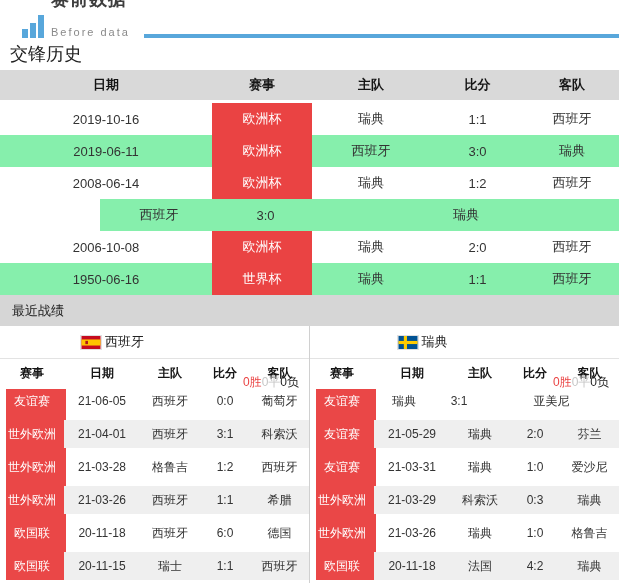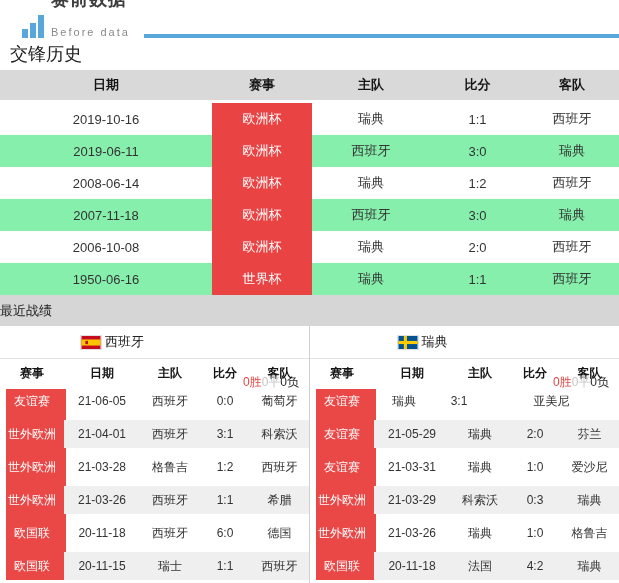--- a/index.html
+++ b/index.html
@@ -28,21 +28,21 @@
   .h2h-header > div, .h2h-row > div { display:flex; align-items:center; justify-content:center; height:100%; box-sizing:border-box; }
   .cw-date { width:212px; } .cw-comp { width:100px; } .cw-home { width:118px; } .cw-score { width:95px; } .cw-away { flex:1; }
 
   .h2h-body { position:relative; }
   .h2h-strip { position:absolute; left:212px; width:100px; top:0; bottom:0; background:#ea4343; }
   .h2h-row { display:flex; height:32px; font-size:13px; color:#333; position:relative; }
   .h2h-row.alt > div:not(.comp) { background:#86efac; }
   .h2h-row .comp { color:#fff; }
 
   
-  .recent-bar { height:31px; background:#d6d6d6; display:flex; align-items:center; box-sizing:border-box; font-size:13px; color:#222; }
+  .recent-bar { height:31px; background:#d6d6d6; display:flex; align-items:center; padding-left:12px; box-sizing:border-box; font-size:13px; color:#222; }
   .panels { display:flex; }
   .panel { width:309px; }
   .panel.left { border-right:1px solid #d0d0d0; }
 
   .team-head { height:32px; position:relative; border-bottom:1px solid #e3e3e3; }
   .team-center { position:absolute; left:0; right:85px; top:0; bottom:0; display:flex; align-items:center; justify-content:center; cursor:pointer; }
   .flag { width:22px; height:15px; display:block; border:1px solid rgba(0,0,0,.12); box-sizing:border-box; margin-right:3px; }
   .team-name { font-size:13px; color:#222; }
   .record { position:absolute; right:10px; top:0; bottom:0; display:flex; align-items:flex-start; font-size:12px;margin-top:48px; }
   .rec-w { color:#ea4343; } .rec-d { color:#c6c6c6; } .rec-l { color:#222; }
@@ -106,21 +106,20 @@
         <div class="cw-away">瑞典</div>
       </div>
       <div class="h2h-row">
         <div class="cw-date">2008-06-14</div>
         <div class="cw-comp comp">欧洲杯</div>
         <div class="cw-home">瑞典</div>
         <div class="cw-score">1:2</div>
         <div class="cw-away">西班牙</div>
       </div>
       <div class="h2h-row alt">
-        <div class="cw-date">2007-11-18</div>
         <div class="cw-comp comp">欧洲杯</div>
         <div class="cw-home">西班牙</div>
         <div class="cw-score">3:0</div>
         <div class="cw-away">瑞典</div>
       </div>
       <div class="h2h-row">
         <div class="cw-date">2006-10-08</div>
         <div class="cw-comp comp">欧洲杯</div>
         <div class="cw-home">瑞典</div>
         <div class="cw-score">2:0</div>

